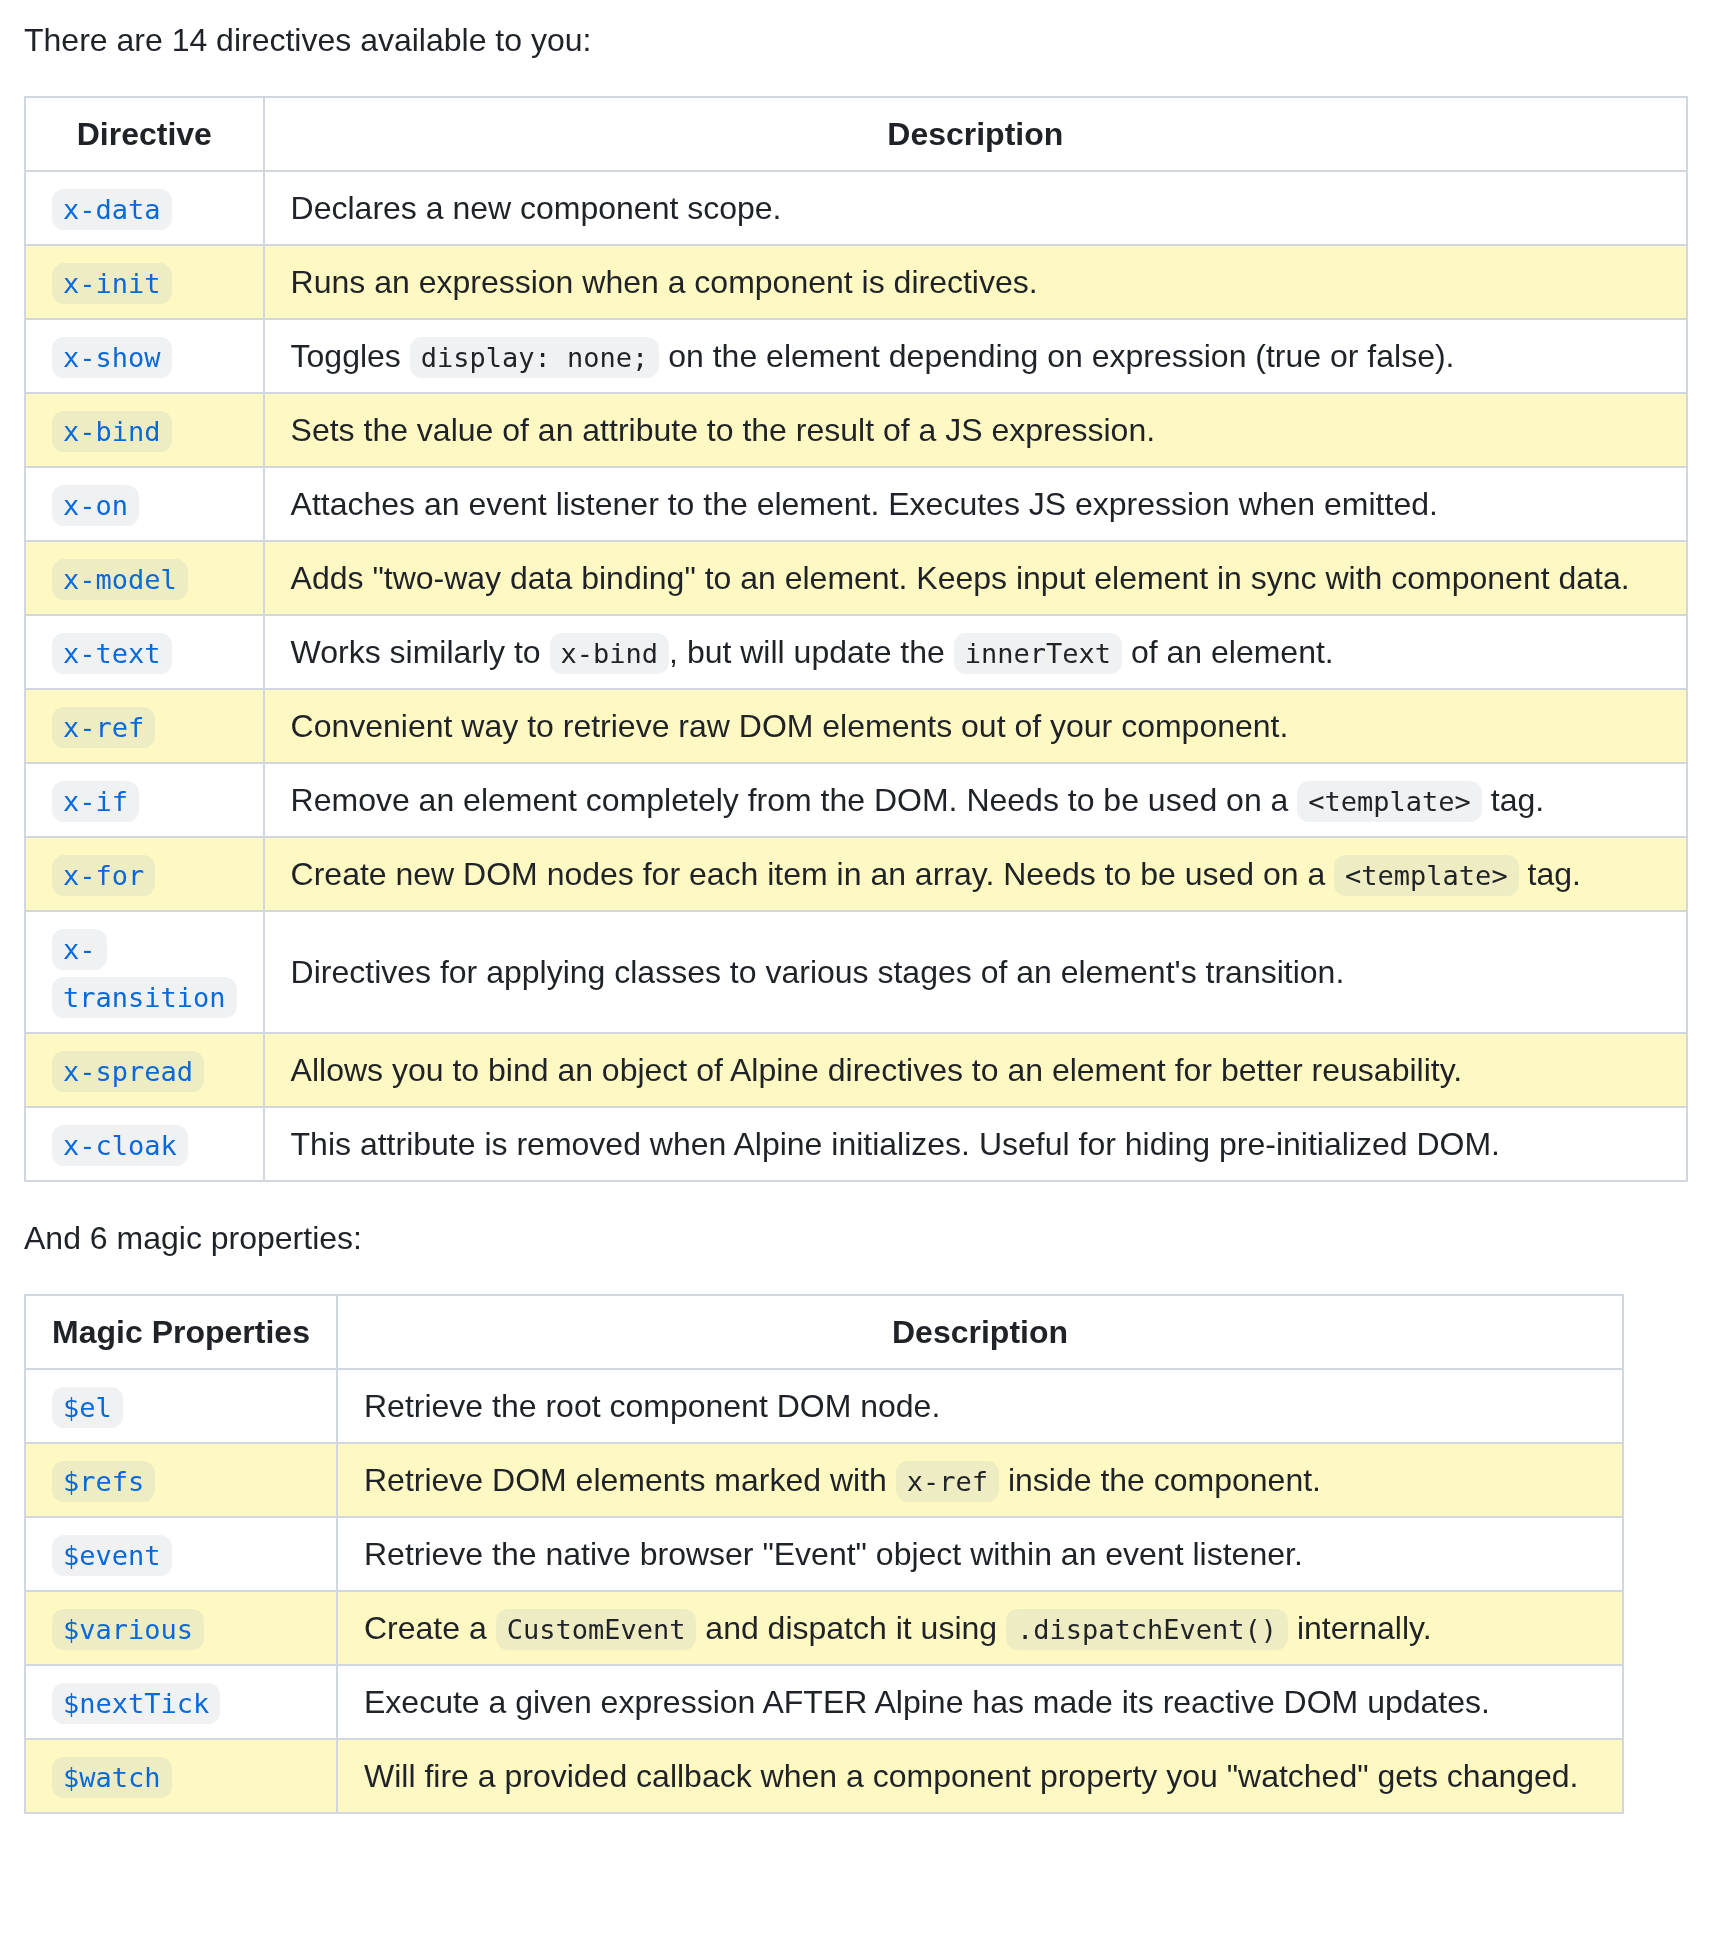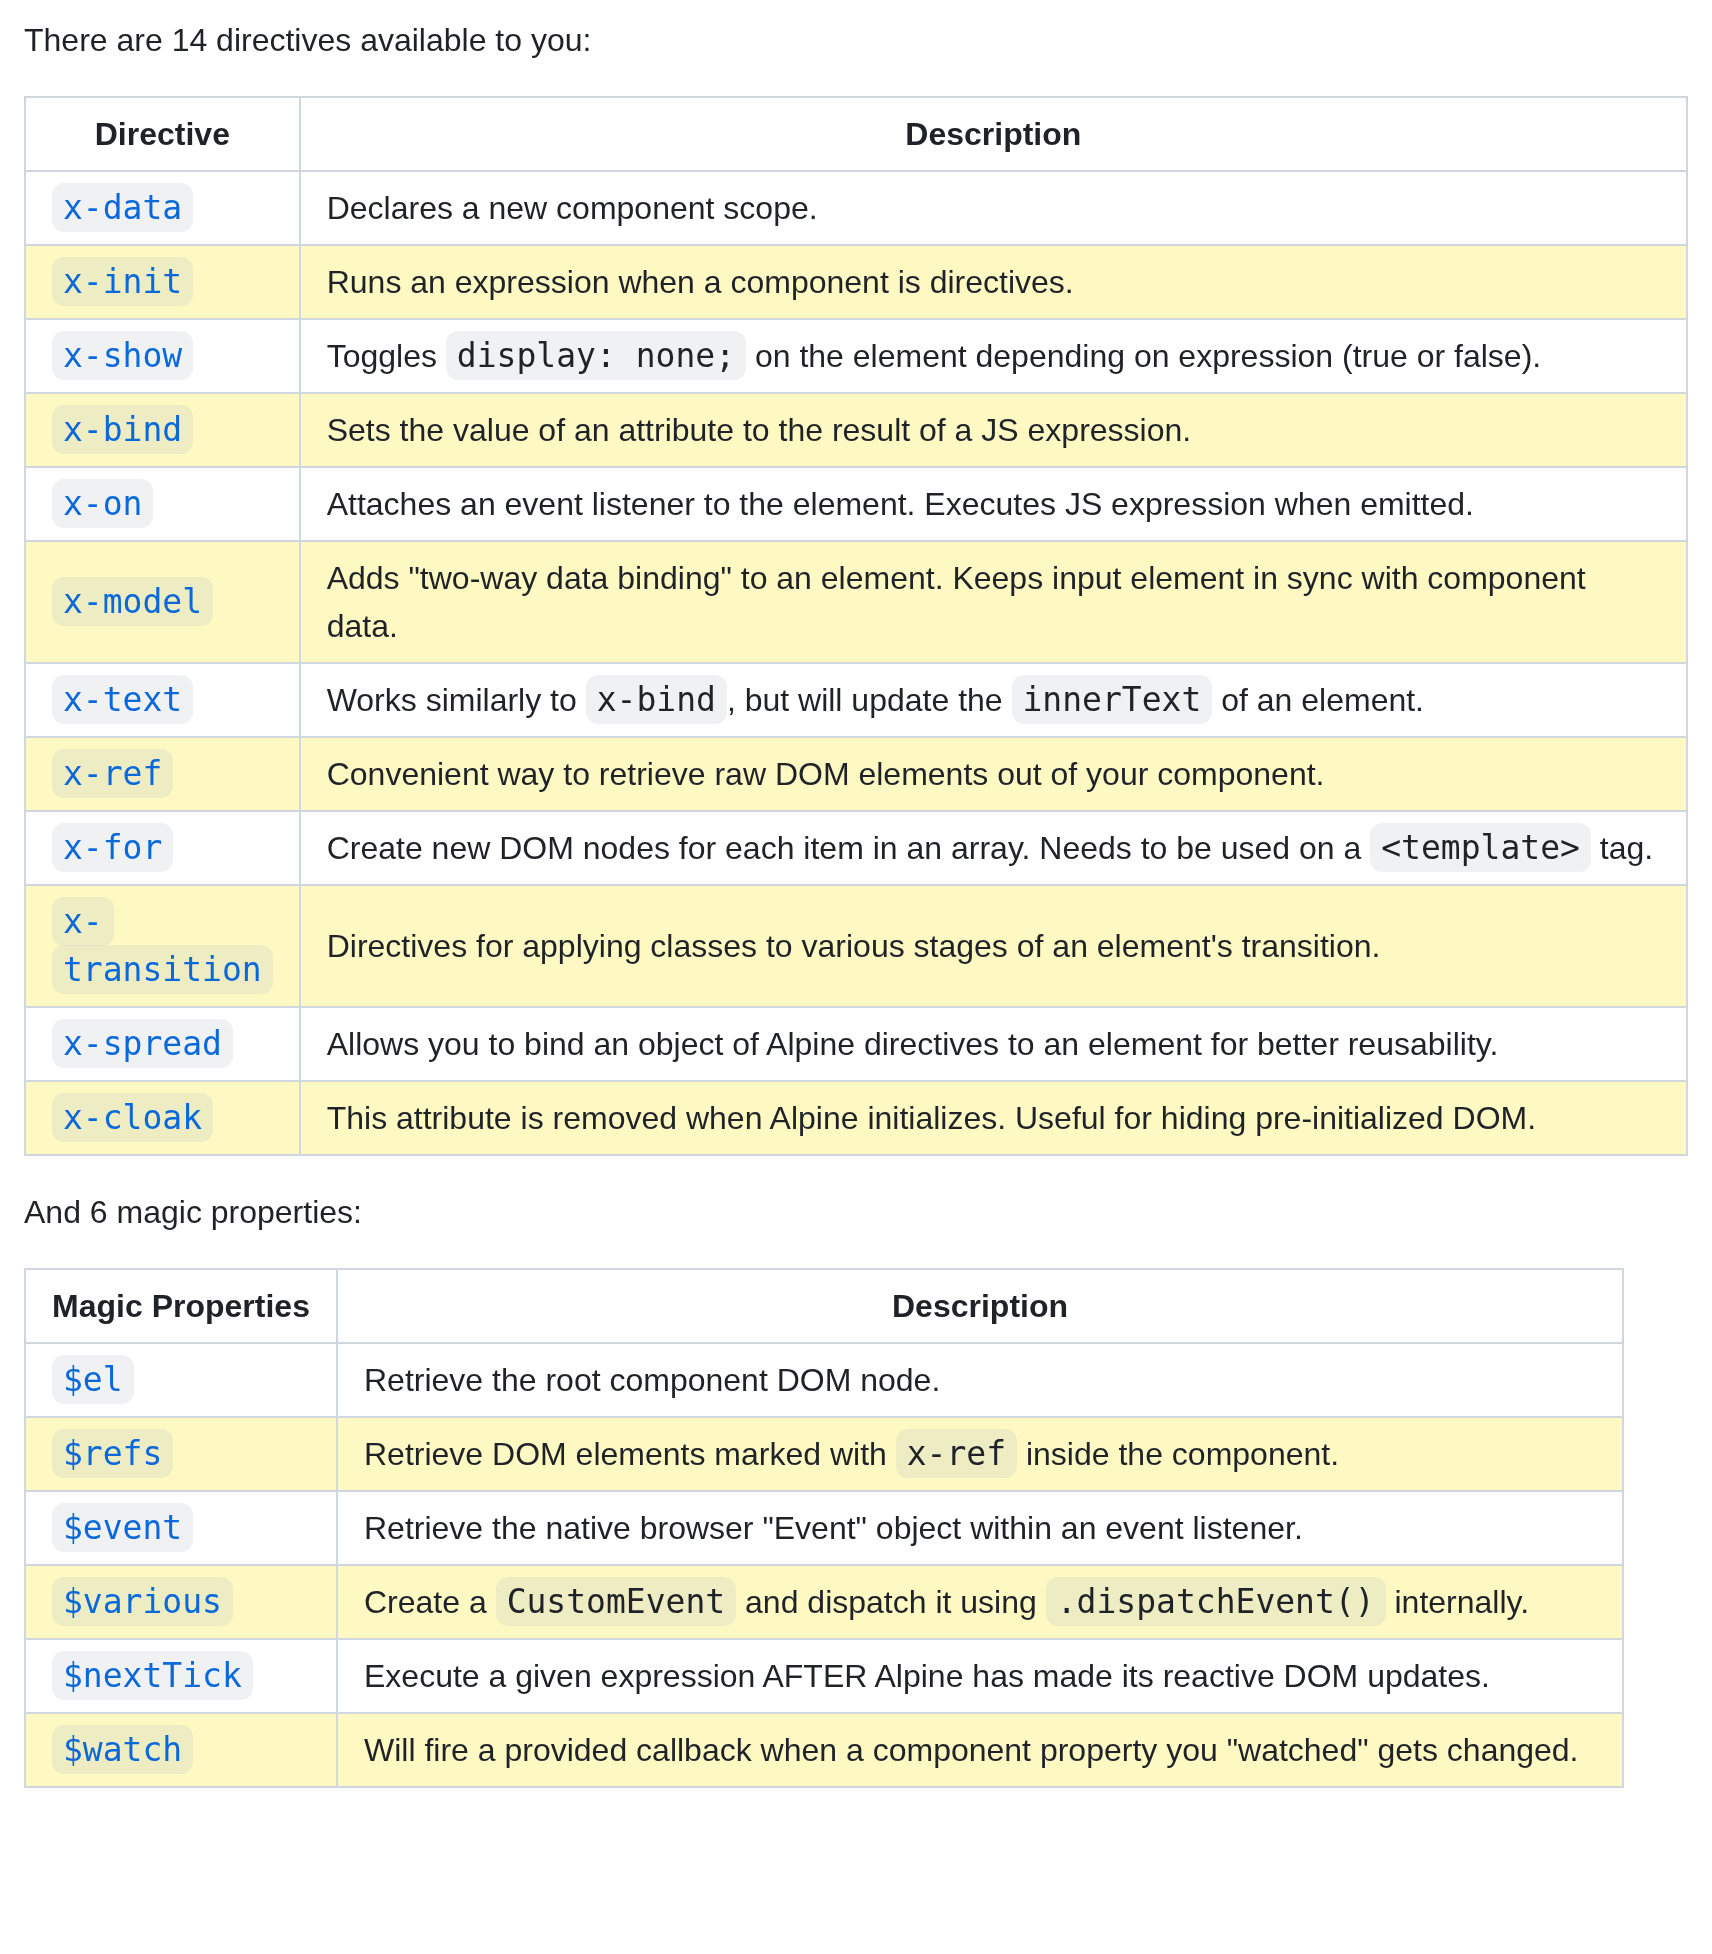--- a/index.html
+++ b/index.html
@@ -30,21 +30,21 @@
     font-weight: 700;
     text-align: center;
     white-space: nowrap;
   }
   table.t-directives th.col-key, table.t-directives td.col-key { width: 216px; }
   table.t-magic th.col-key, table.t-magic td.col-key { width: 312px; }
   .md-table tbody tr { background: #ffffff; }
   .md-table tbody tr:nth-child(2n) { background: #fef9c3; }
   code {
     font-family: "DejaVu Sans Mono", "Liberation Mono", monospace;
-    font-size: 33px;
+    font-size: 27px;
     line-height: 1.45;
     background: rgba(175, 184, 193, 0.2);
     border-radius: 12px;
     padding: 5px 11px;
     -webkit-box-decoration-break: clone;
     box-decoration-break: clone;
   }
   a.code-link { color: #0969da; text-decoration: none; }
   a.code-link code { color: #0969da; }
 </style>
@@ -85,20 +85,24 @@
         <td class="col-key"><a class="code-link" href="#"><code>x-model</code></a></td>
         <td>Adds "two-way data binding" to an element. Keeps input element in sync with component data.</td>
       </tr>
       <tr>
         <td class="col-key"><a class="code-link" href="#"><code>x-text</code></a></td>
         <td>Works similarly to <code>x-bind</code>, but will update the <code>innerText</code> of an element.</td>
       </tr>
       <tr>
         <td class="col-key"><a class="code-link" href="#"><code>x-ref</code></a></td>
         <td>Convenient way to retrieve raw DOM elements out of your component.</td>
+      </tr>
+      <tr>
+        <td class="col-key"><a class="code-link" href="#"><code>x-if</code></a></td>
+        <td>Remove an element completely from the DOM. Needs to be used on a <code>&lt;template&gt;</code> tag.</td>
       </tr>
       <tr>
         <td class="col-key"><a class="code-link" href="#"><code>x-for</code></a></td>
         <td>Create new DOM nodes for each item in an array. Needs to be used on a <code>&lt;template&gt;</code> tag.</td>
       </tr>
       <tr>
         <td class="col-key"><a class="code-link" href="#"><code>x-transition</code></a></td>
         <td>Directives for applying classes to various stages of an element's transition.</td>
       </tr>
       <tr>

